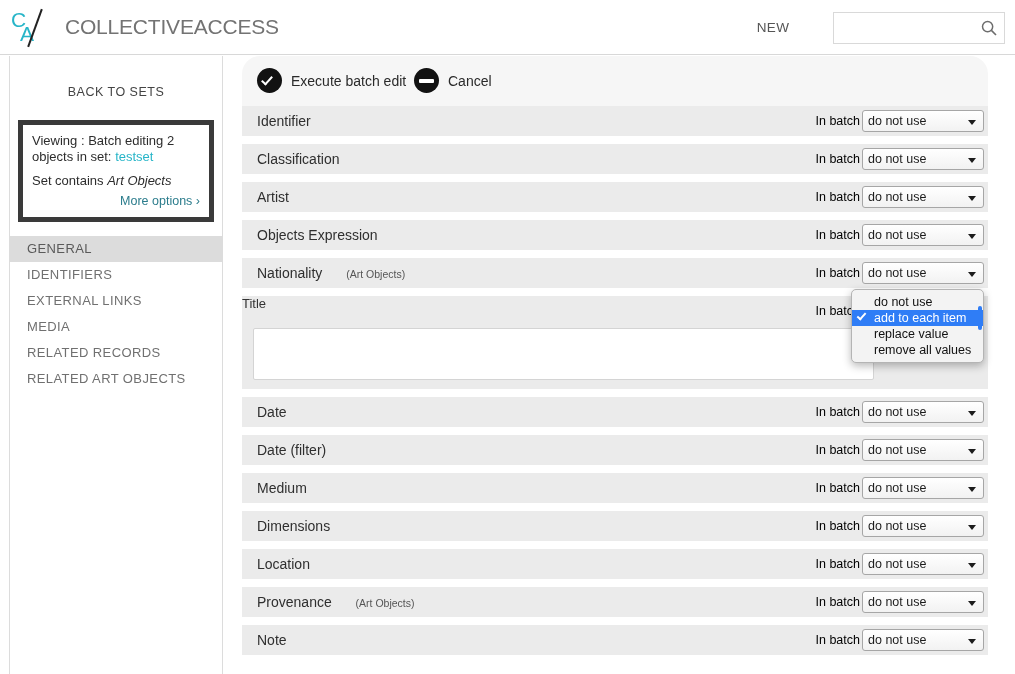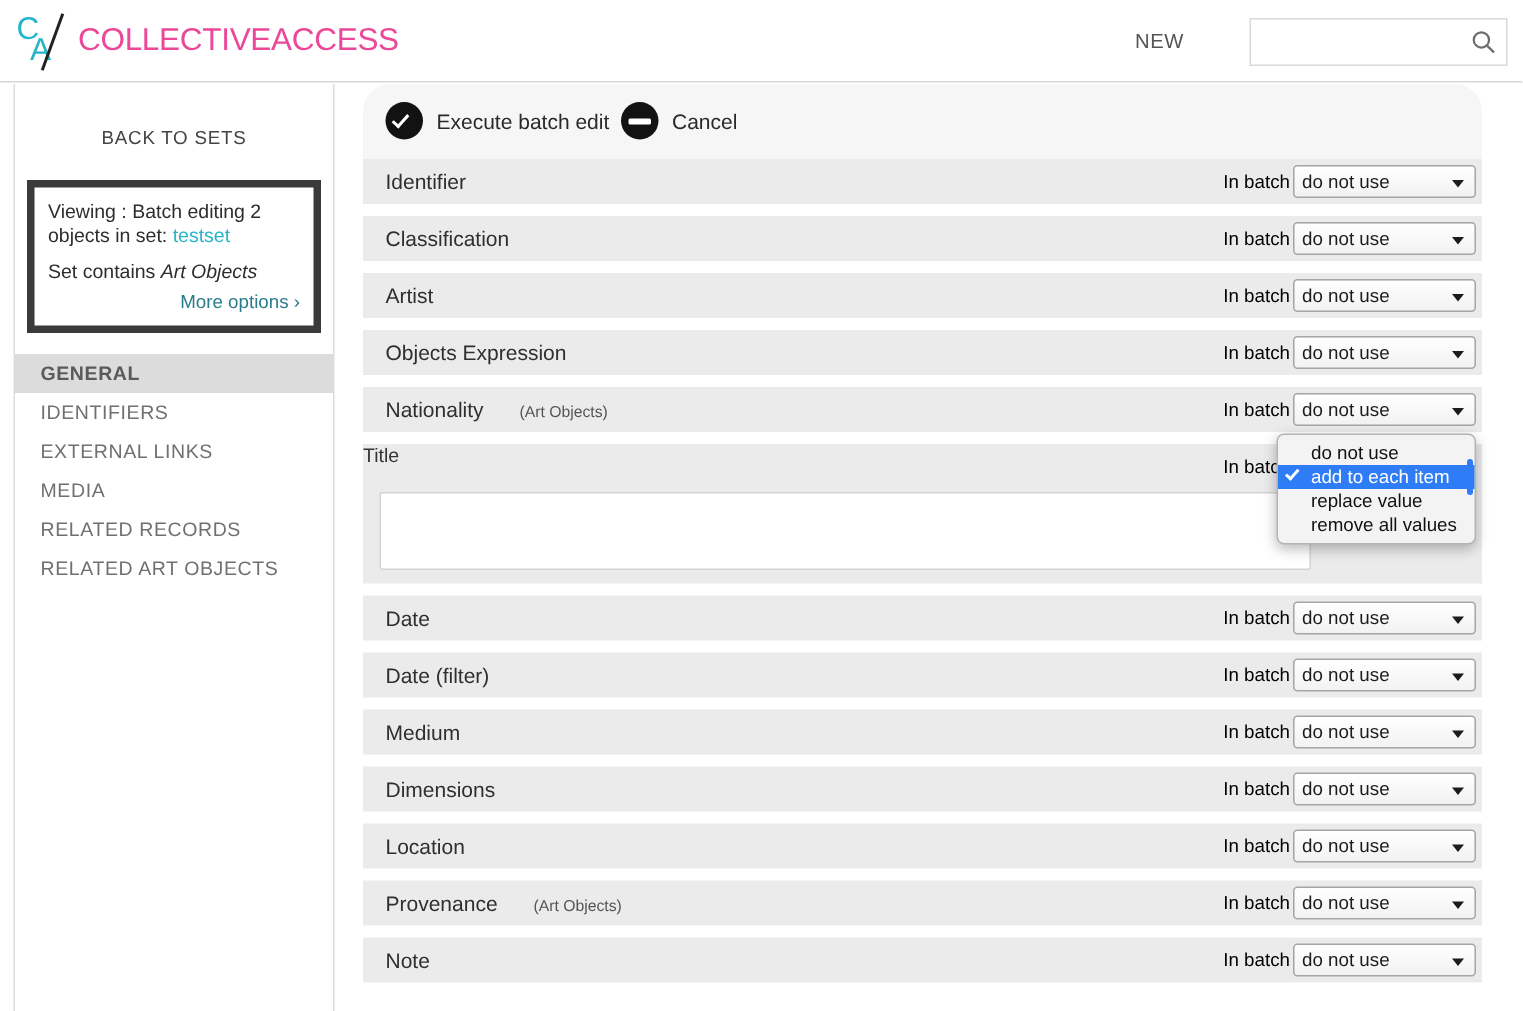--- a/index.html
+++ b/index.html
@@ -61,23 +61,23 @@
     left: 24px; top: 1px;
     width: 2px;
     height: 40px;
     background: #222222;
     transform: rotate(20deg);
     transform-origin: center;
   }
   .logo-text {
     font-size: 21px;
     letter-spacing: -0.2px;
-    color: #ec4899;
+    color: #737373;
     font-family: "Liberation Sans", sans-serif;
-    margin-left: 2px;
+    margin-left: 15px;
   }
 
   .nav {
     position: absolute;
     right: 196px;
     top: 20px;
     display: flex;
     gap: 26px;
     flex-direction: column;
   }
@@ -183,21 +183,20 @@
     line-height: 26px;
     padding-left: 17px;
     font-size: 13px;
     letter-spacing: 0.4px;
     color: #707070;
     cursor: pointer;
   }
   .sidebar-item.selected {
     background: #dcdcdc;
     color: #5a5a5a;
-    font-weight: bold;
   }
 
   
   .main {
     position: absolute;
     left: 242px; top: 56px;
     width: 746px;
     height: 618px;
     background: #ffffff;
     overflow: hidden;

